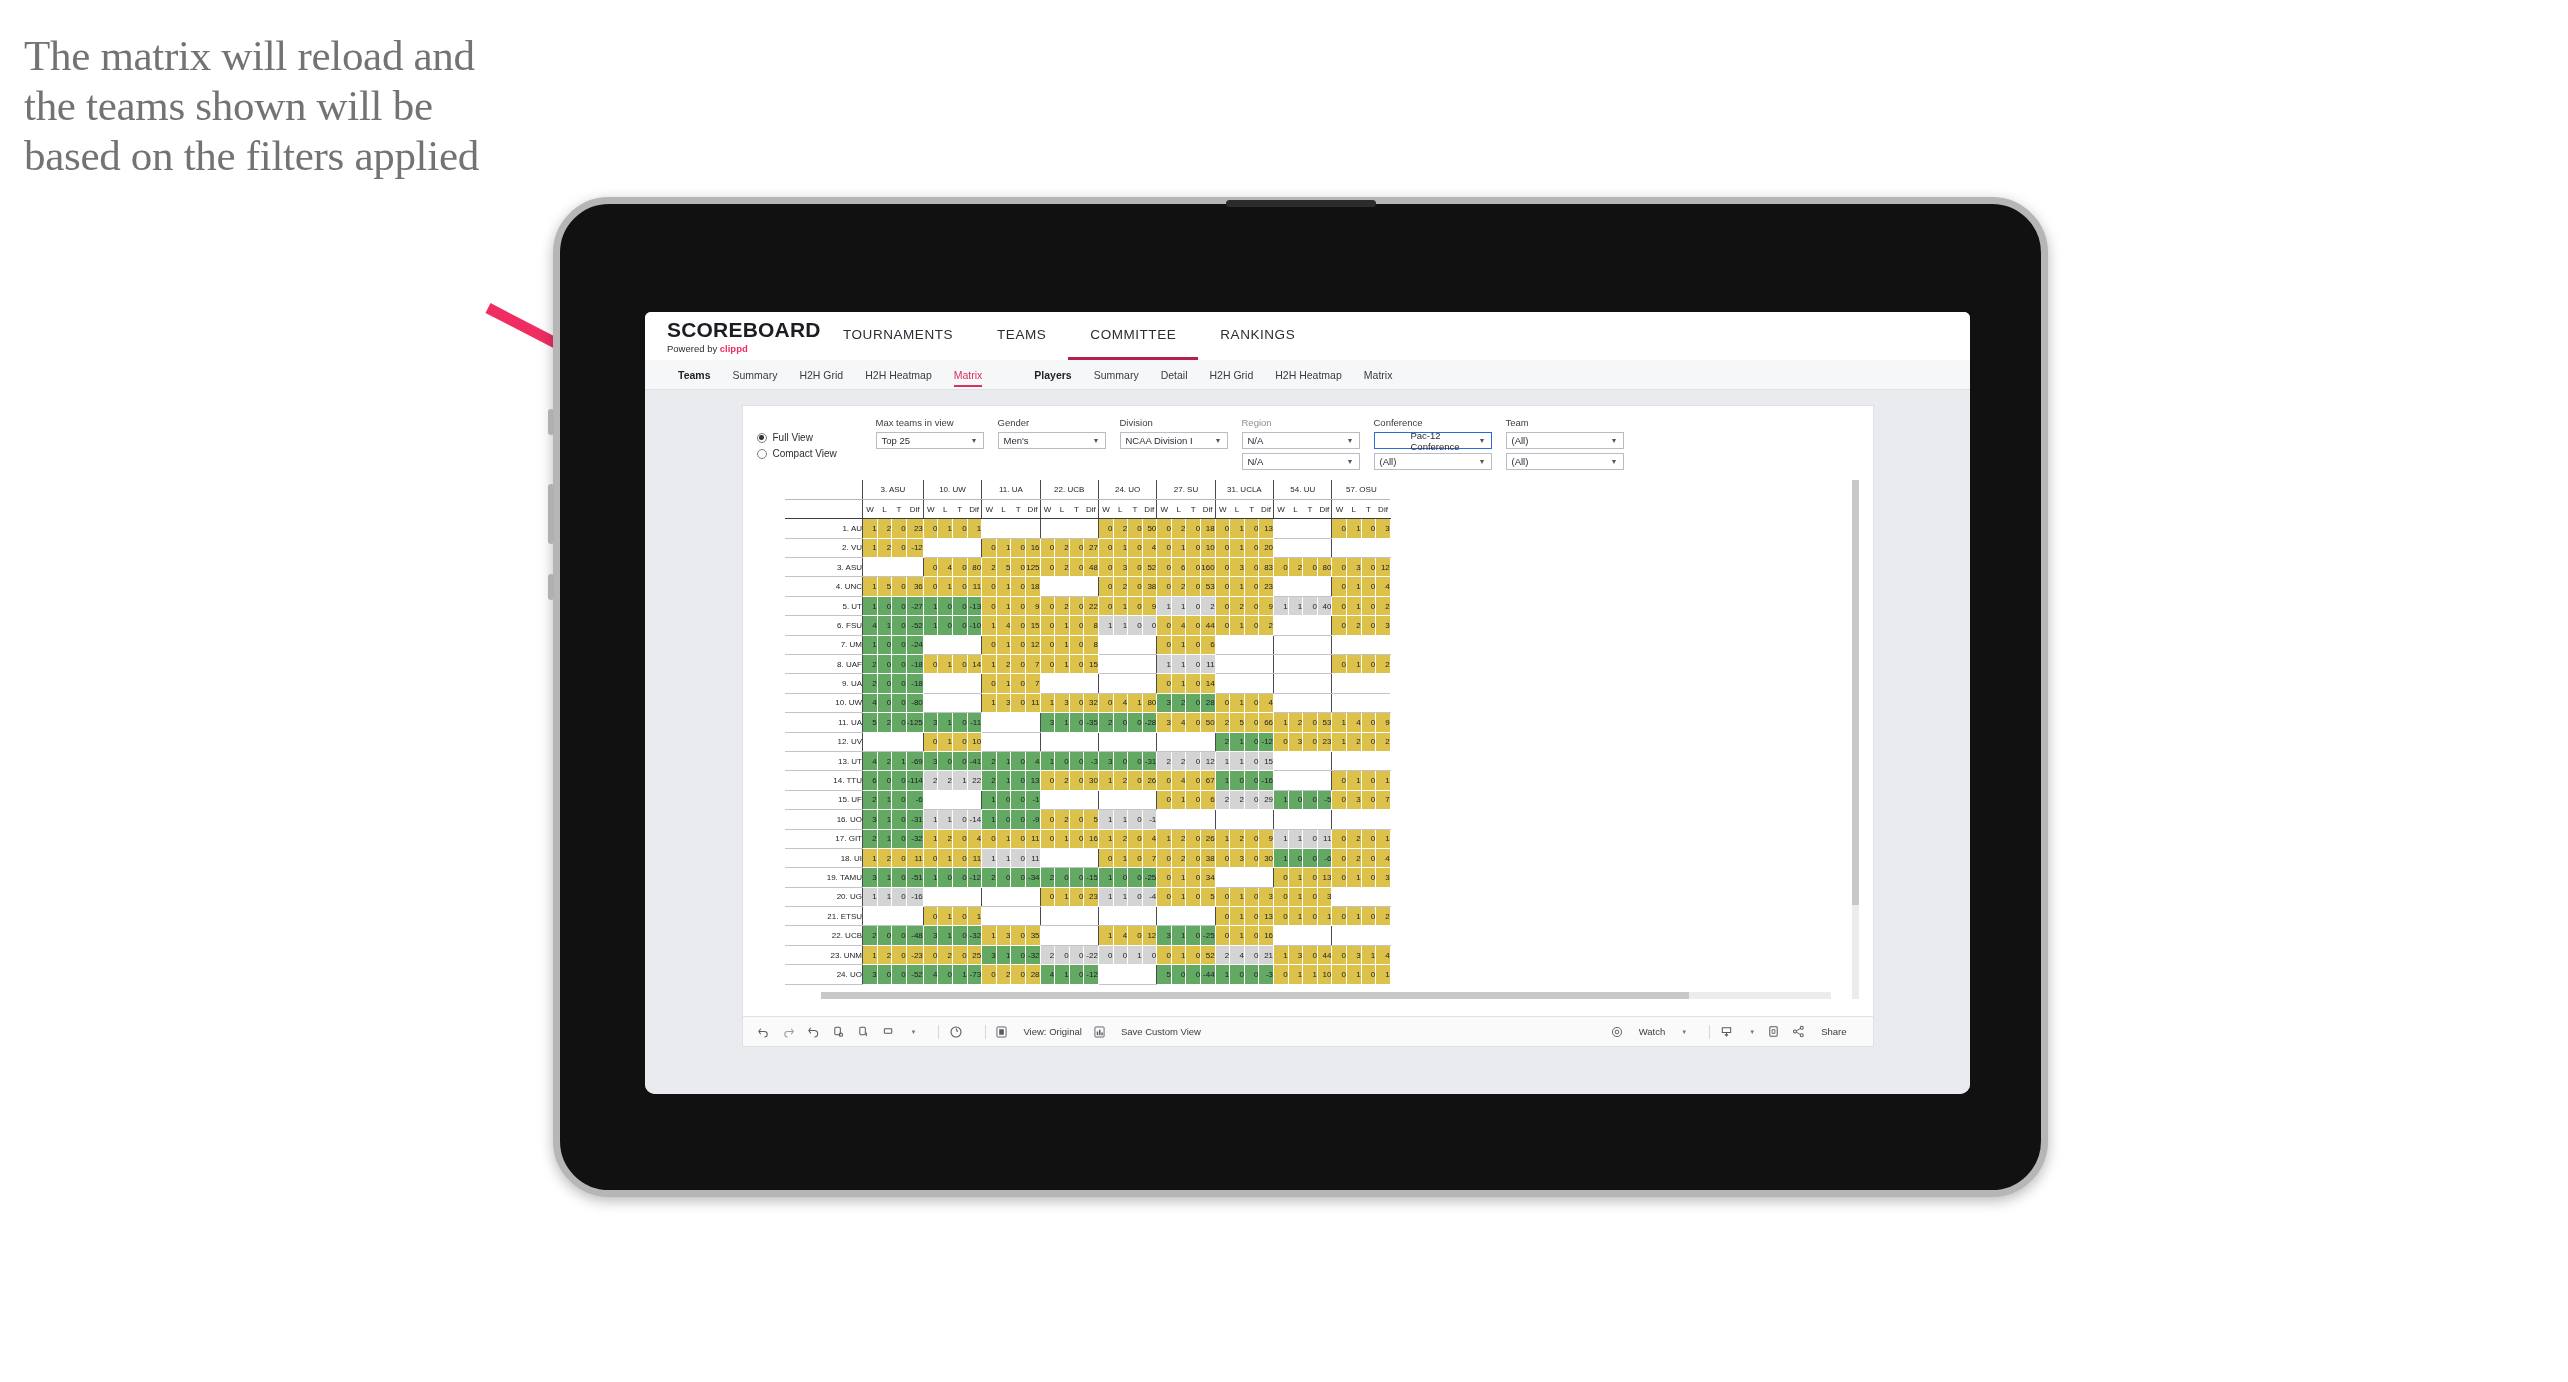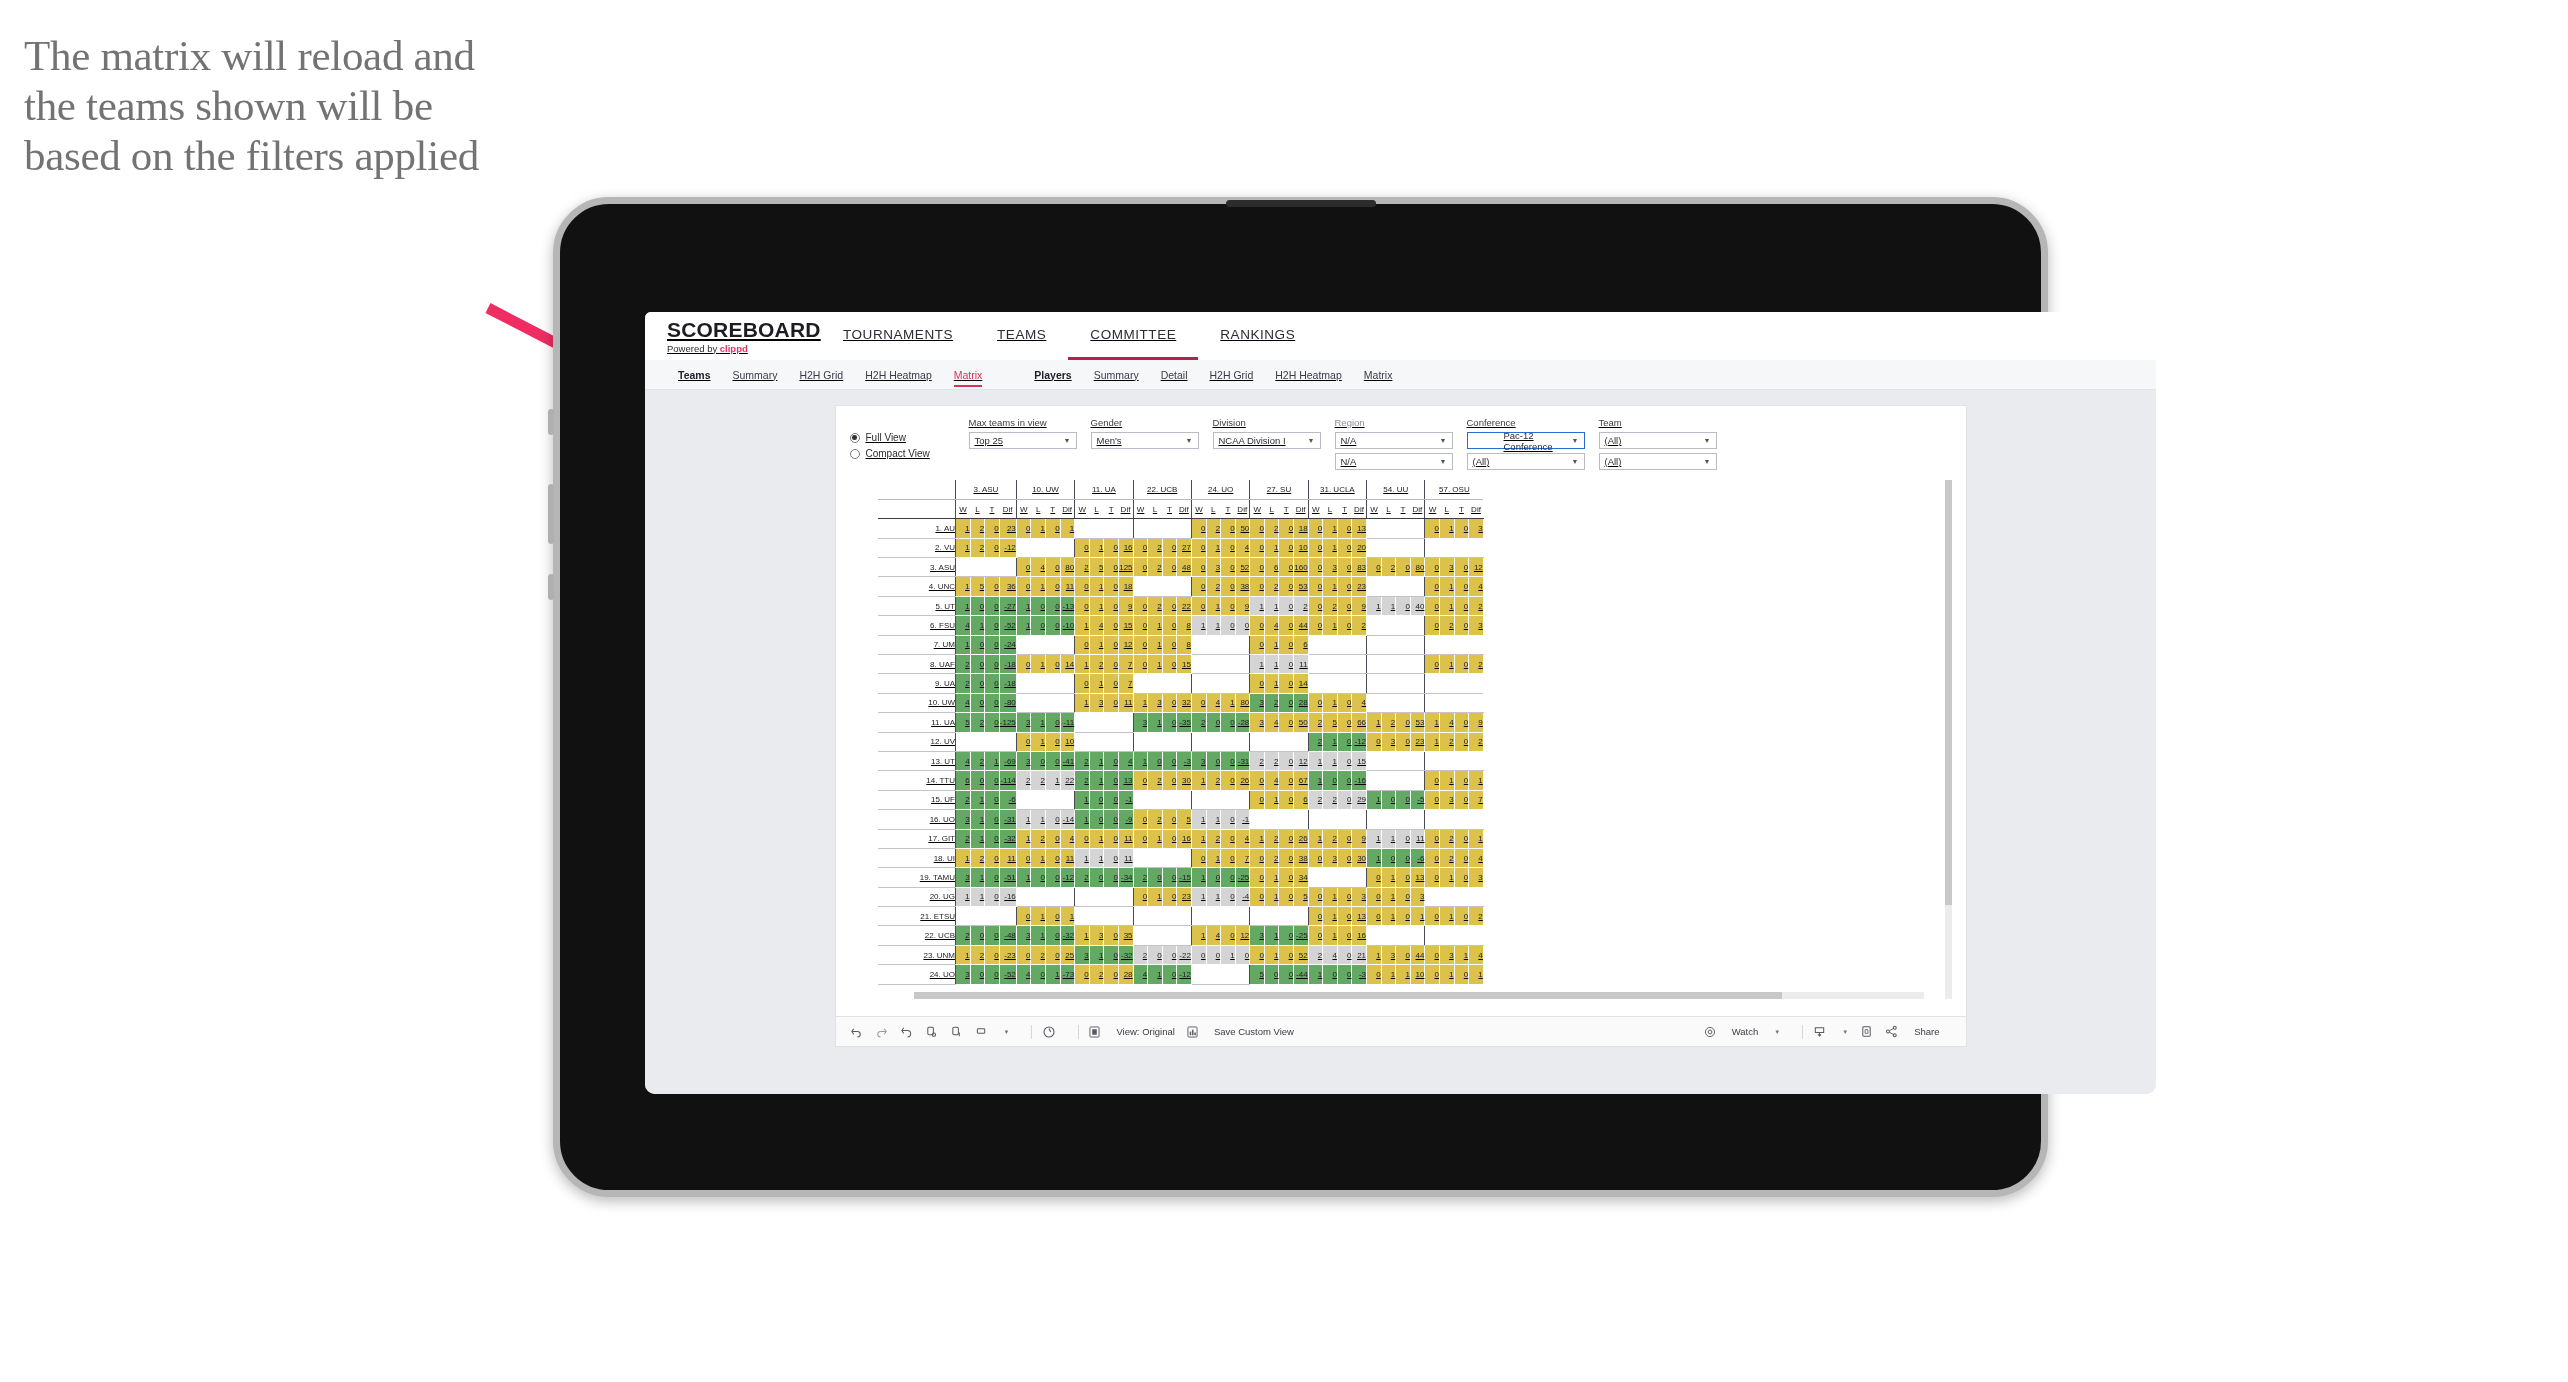--- a/index.html
+++ b/index.html
@@ -31,22 +31,22 @@
     box-shadow: 0 4px 14px rgba(0,0,0,.28);
   }
   #tablet-speaker { position:absolute; left:50%; top:-4px; transform:translateX(-50%); width:150px; height:7px; background:#2c2c2c; border-radius:4px; }
   .side-btn { position:absolute; left:-12px; background:#b0b0b0; border-radius:3px; width:6px; }
   #btn1 { top:205px; height:26px; }
   #btn2 { top:280px; height:60px; }
   #btn3 { top:370px; height:26px; }
 
   
   #screen {
-    position:absolute; left:85px; top:108px; width:1511px; height:782px;
-    background:#e9ebee; border-radius:6px 6px 10px 10px; overflow:hidden;text-decoration:underline;
+    position:absolute; left:85px; top:108px; width:1325px; height:782px;
+    background:#e9ebee; border-radius:6px 6px 10px 10px; overflow:hidden;
   }
 
   
   #topbar { height:48px; background:#fff; display:flex; align-items:center; padding:0 0 0 22px; position:relative; }
   #brand { width:132px; }
   #brand .logo { font-size:21px; font-weight:bold; letter-spacing:0.2px; color:#1c1c22;
                  font-family:"Liberation Sans", sans-serif; line-height:1; }
   #brand .sub { font-size:9.5px; color:#2b2b33; margin-top:3px; }
   #brand .sub .pink { color:#ed2e63; font-weight:bold; }
   #mainnav { display:flex; align-items:stretch; height:48px; margin-left:22px; }

